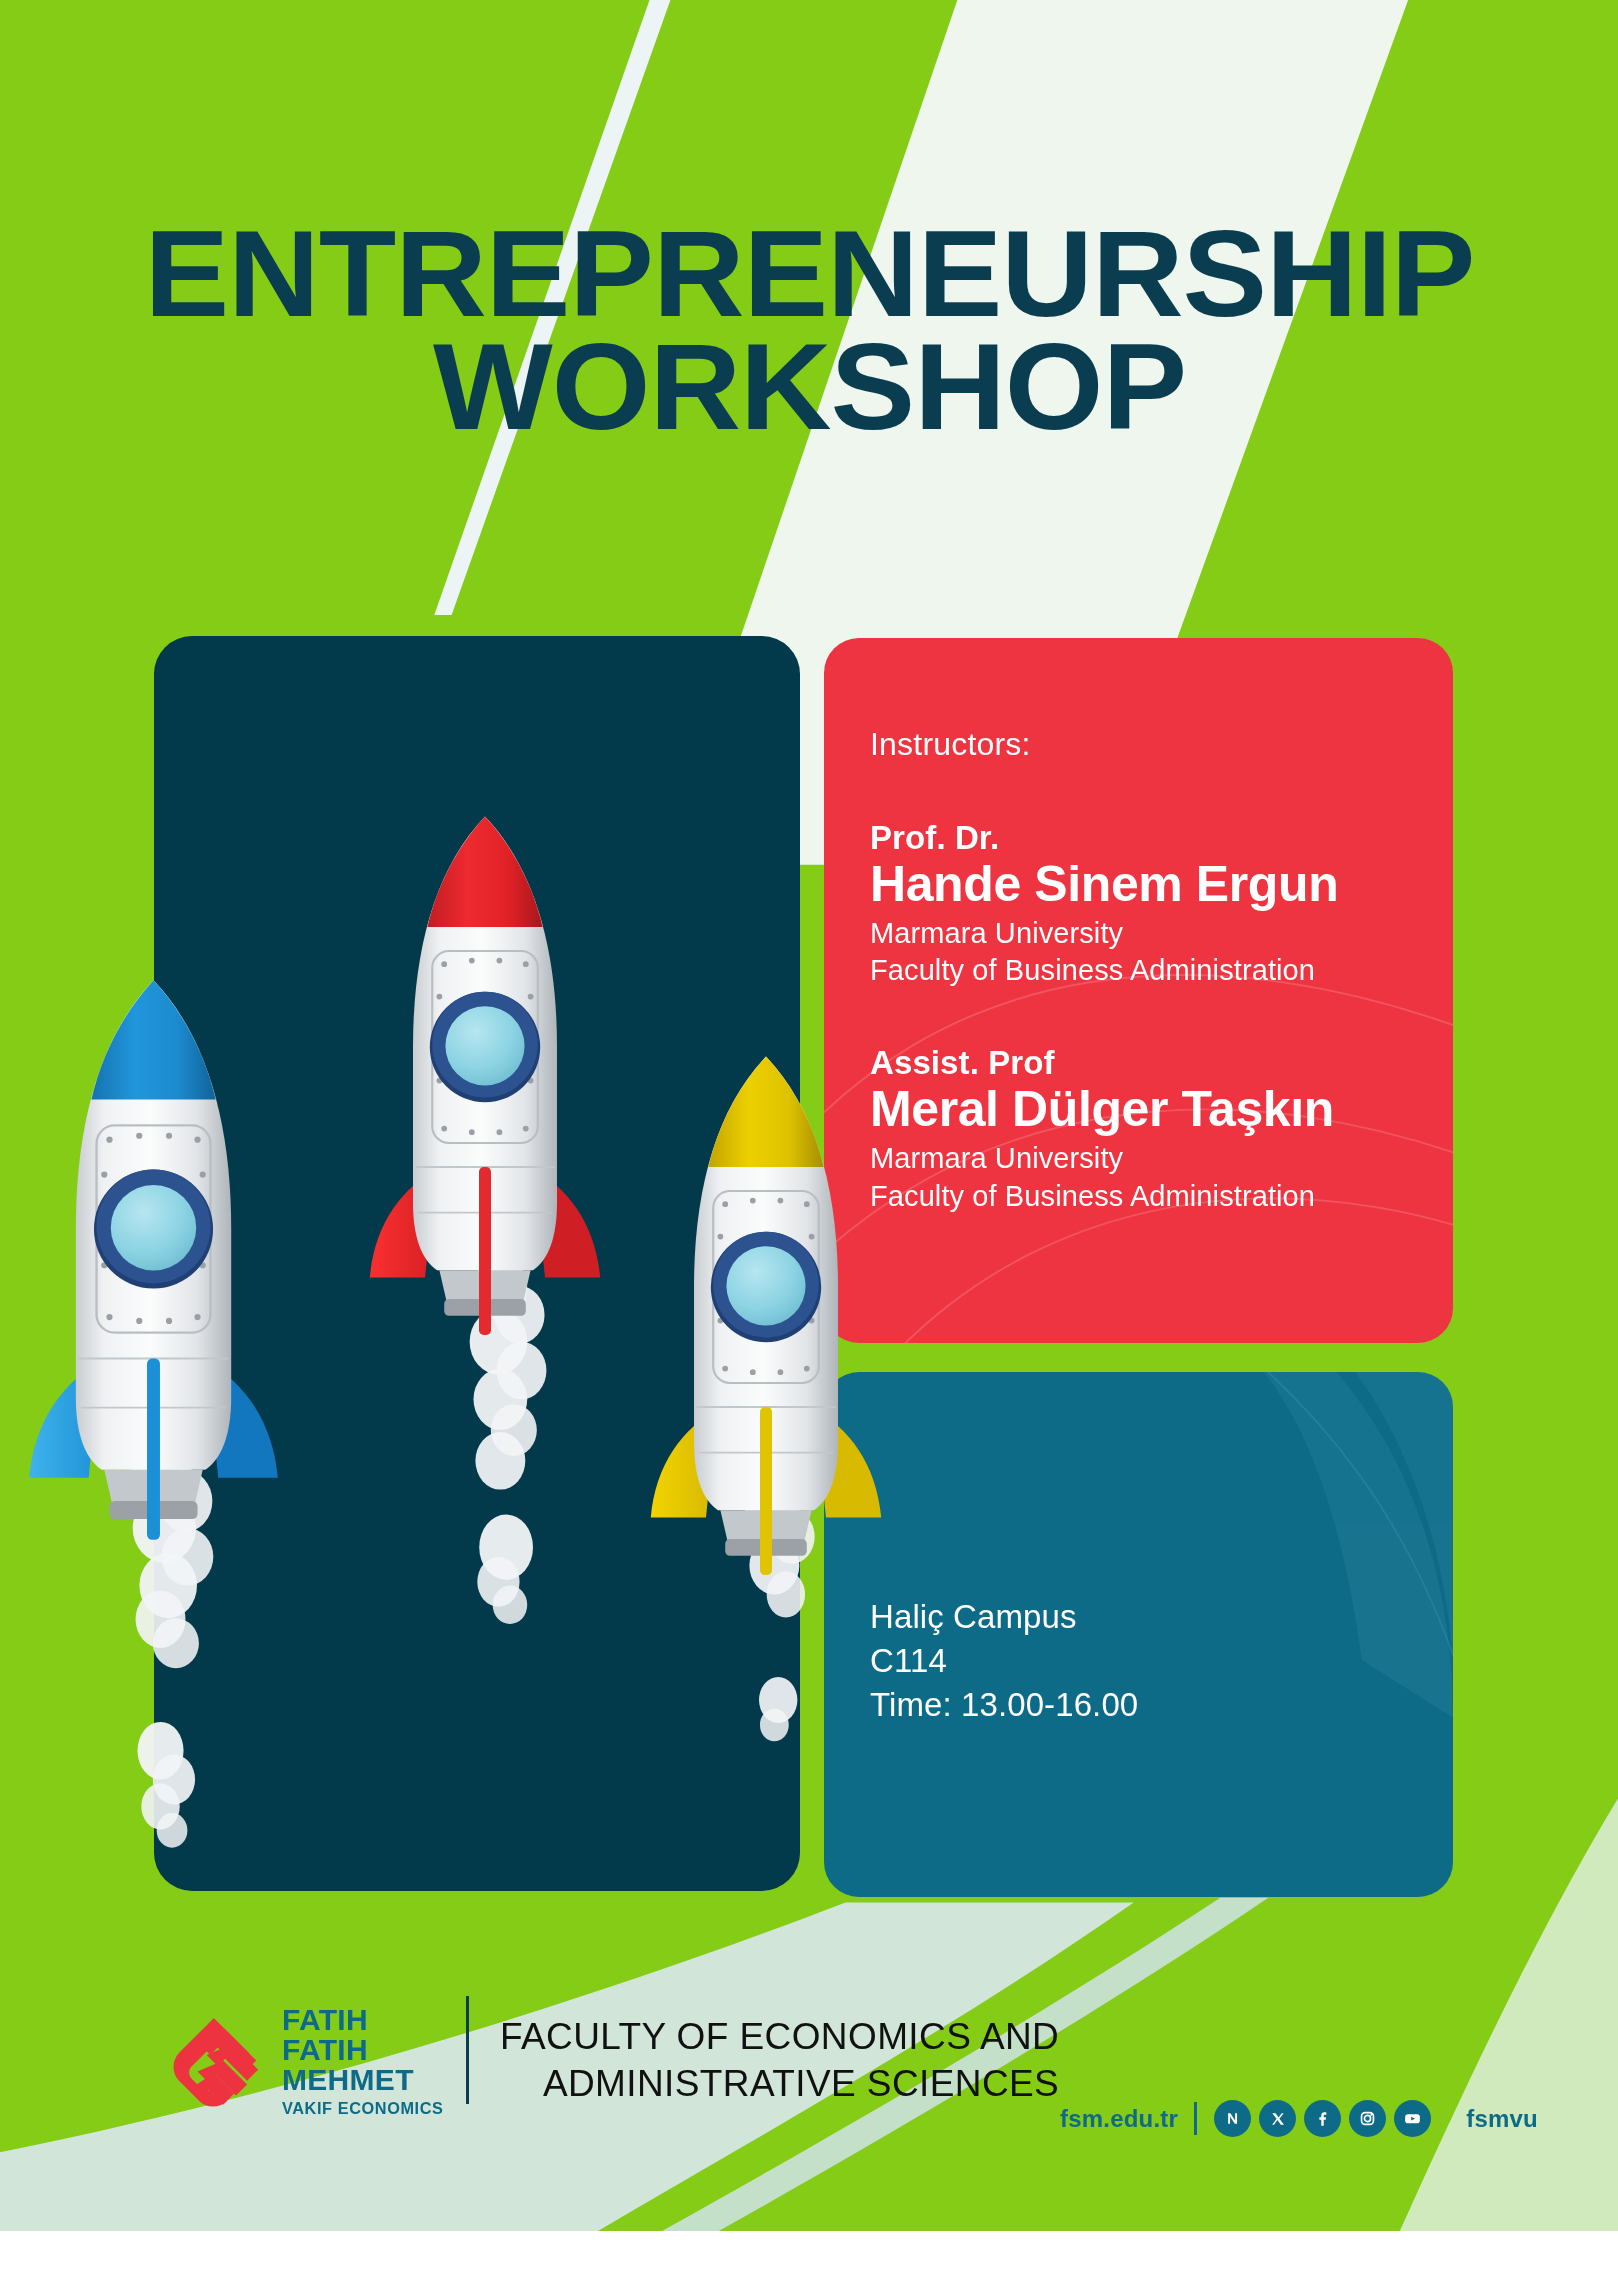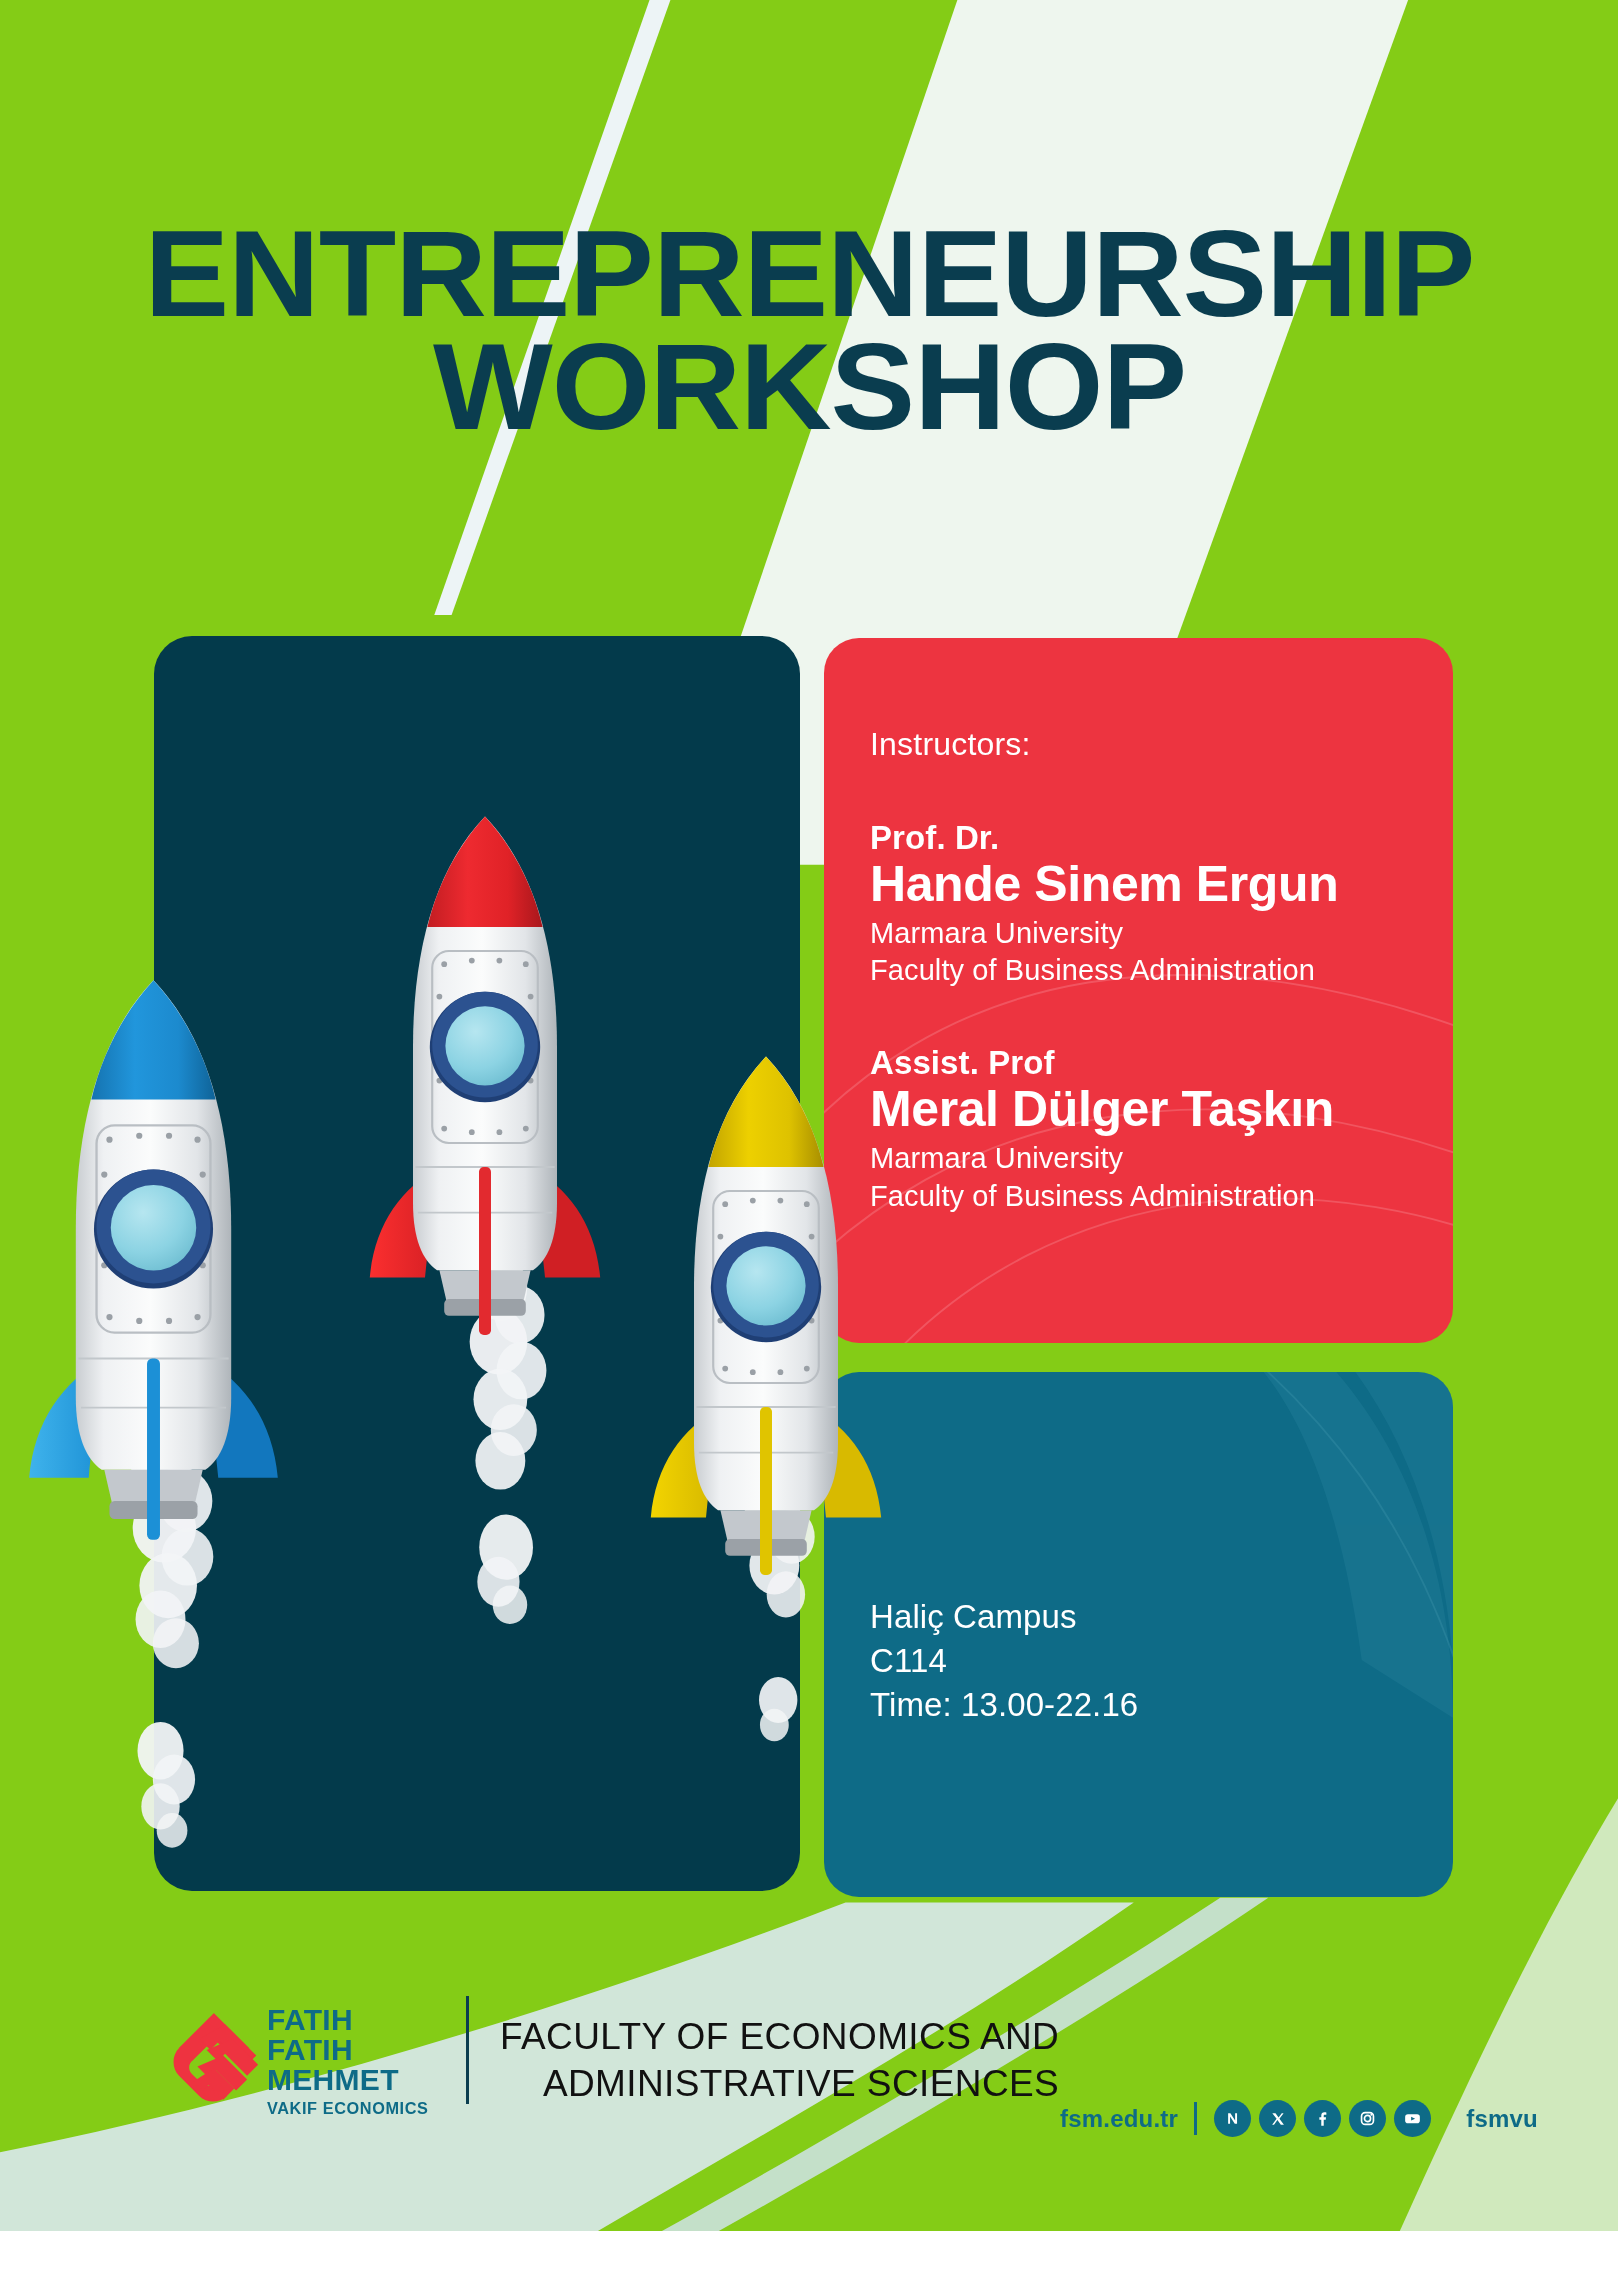--- a/index.html
+++ b/index.html
@@ -115,21 +115,21 @@
   #rocket-red    { left:365px; top:807px;  width:240px; }
   #rocket-yellow { left:646px; top:1047px; width:240px; }
 
   
   .smoke-wrap { position:absolute; z-index:4; pointer-events:none; }
   #smoke-blue   { left:101px; top:1355px; width:192px; height:538px; }
   #smoke-red    { left:437px; top:1259px; width:192px; height:538px; }
   #smoke-yellow { left:711px; top:1412px; width:192px; height:480px; }
   #logo-row {
     position:absolute; left:168px; top:2005px;
-    display:flex; align-items:center; gap:7px;
+    display:flex; align-items:flex-end; gap:22px;
     z-index:8;
   }
   #logo-mark { width:92px; height:100px; flex:0 0 auto; }
   #logo-words {
     color:#0E6B87;
     font-family:"Liberation Sans", sans-serif;
     line-height:1.0;
   }
   #logo-words .lw {
     display:block; font-weight:700; font-size:30px;
@@ -485,21 +485,21 @@
         <path d="M 470 -60 C 600 40, 655 200, 655 360 L 560 300 C 540 150, 500 40, 440 -20 Z"></path>
       </g>
       <g fill="none" stroke="#3E94AB" stroke-width="2" opacity="0.35">
         <path d="M 300 -120 C 520 10, 640 180, 690 420"></path>
       </g>
     </svg>
 
     <div id="event-content">
       <div class="event-line">Haliç Campus</div>
       <div class="event-line">C114</div>
-      <div class="event-line">Time: 13.00-22.16</div>
+      <div class="event-line">Time: 13.00-16.00</div>
     </div>
   </div>
 
   <div id="logo-row">
     <svg id="logo-mark" viewBox="0 0 100 108">
       <g fill="#EE3340">
         <path d="M 50 2 L 88 40 L 74 54 L 50 30 L 26 54 L 12 40 Z"></path>
         <path d="M 62 16 L 96 50 L 82 64 L 58 40 L 44 54 L 30 40 Z" opacity="0.0"></path>
         <path d="M 50 2 C 50 2 12 40 12 40 C 4 48, 4 62, 12 70 L 34 92
                  C 42 100, 56 100, 64 92 L 50 78 C 46 82, 40 82, 36 78

